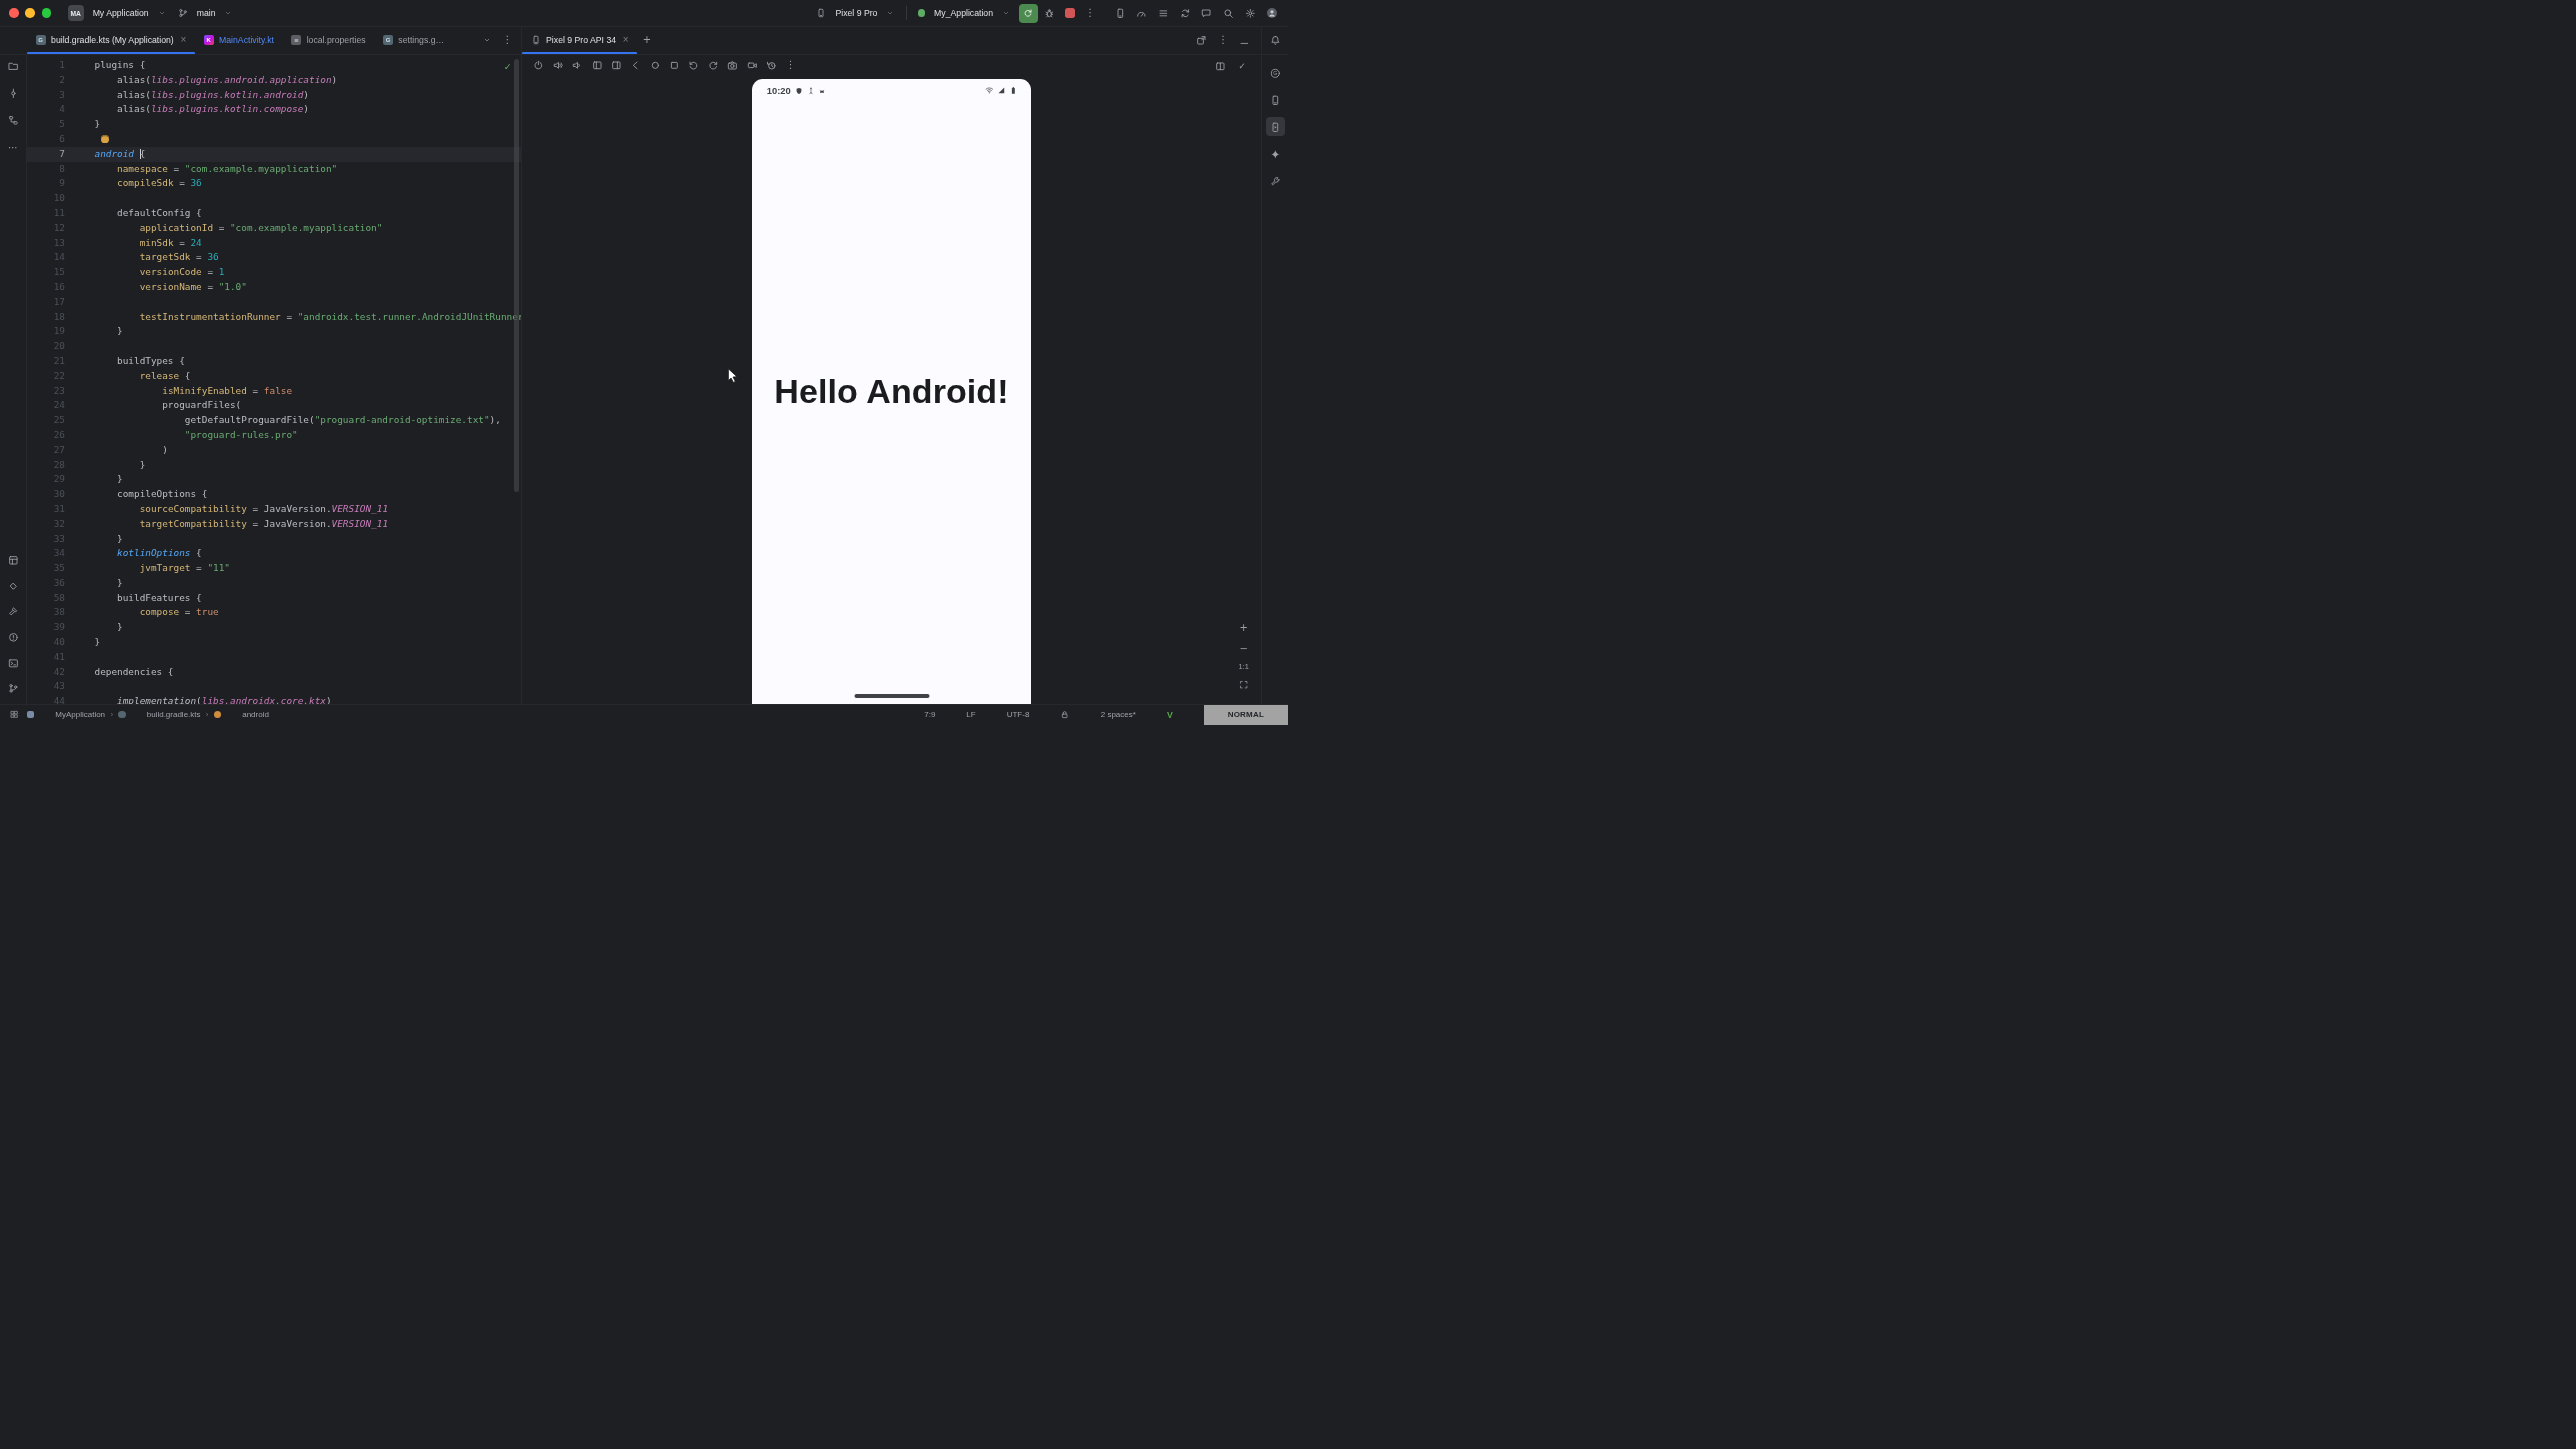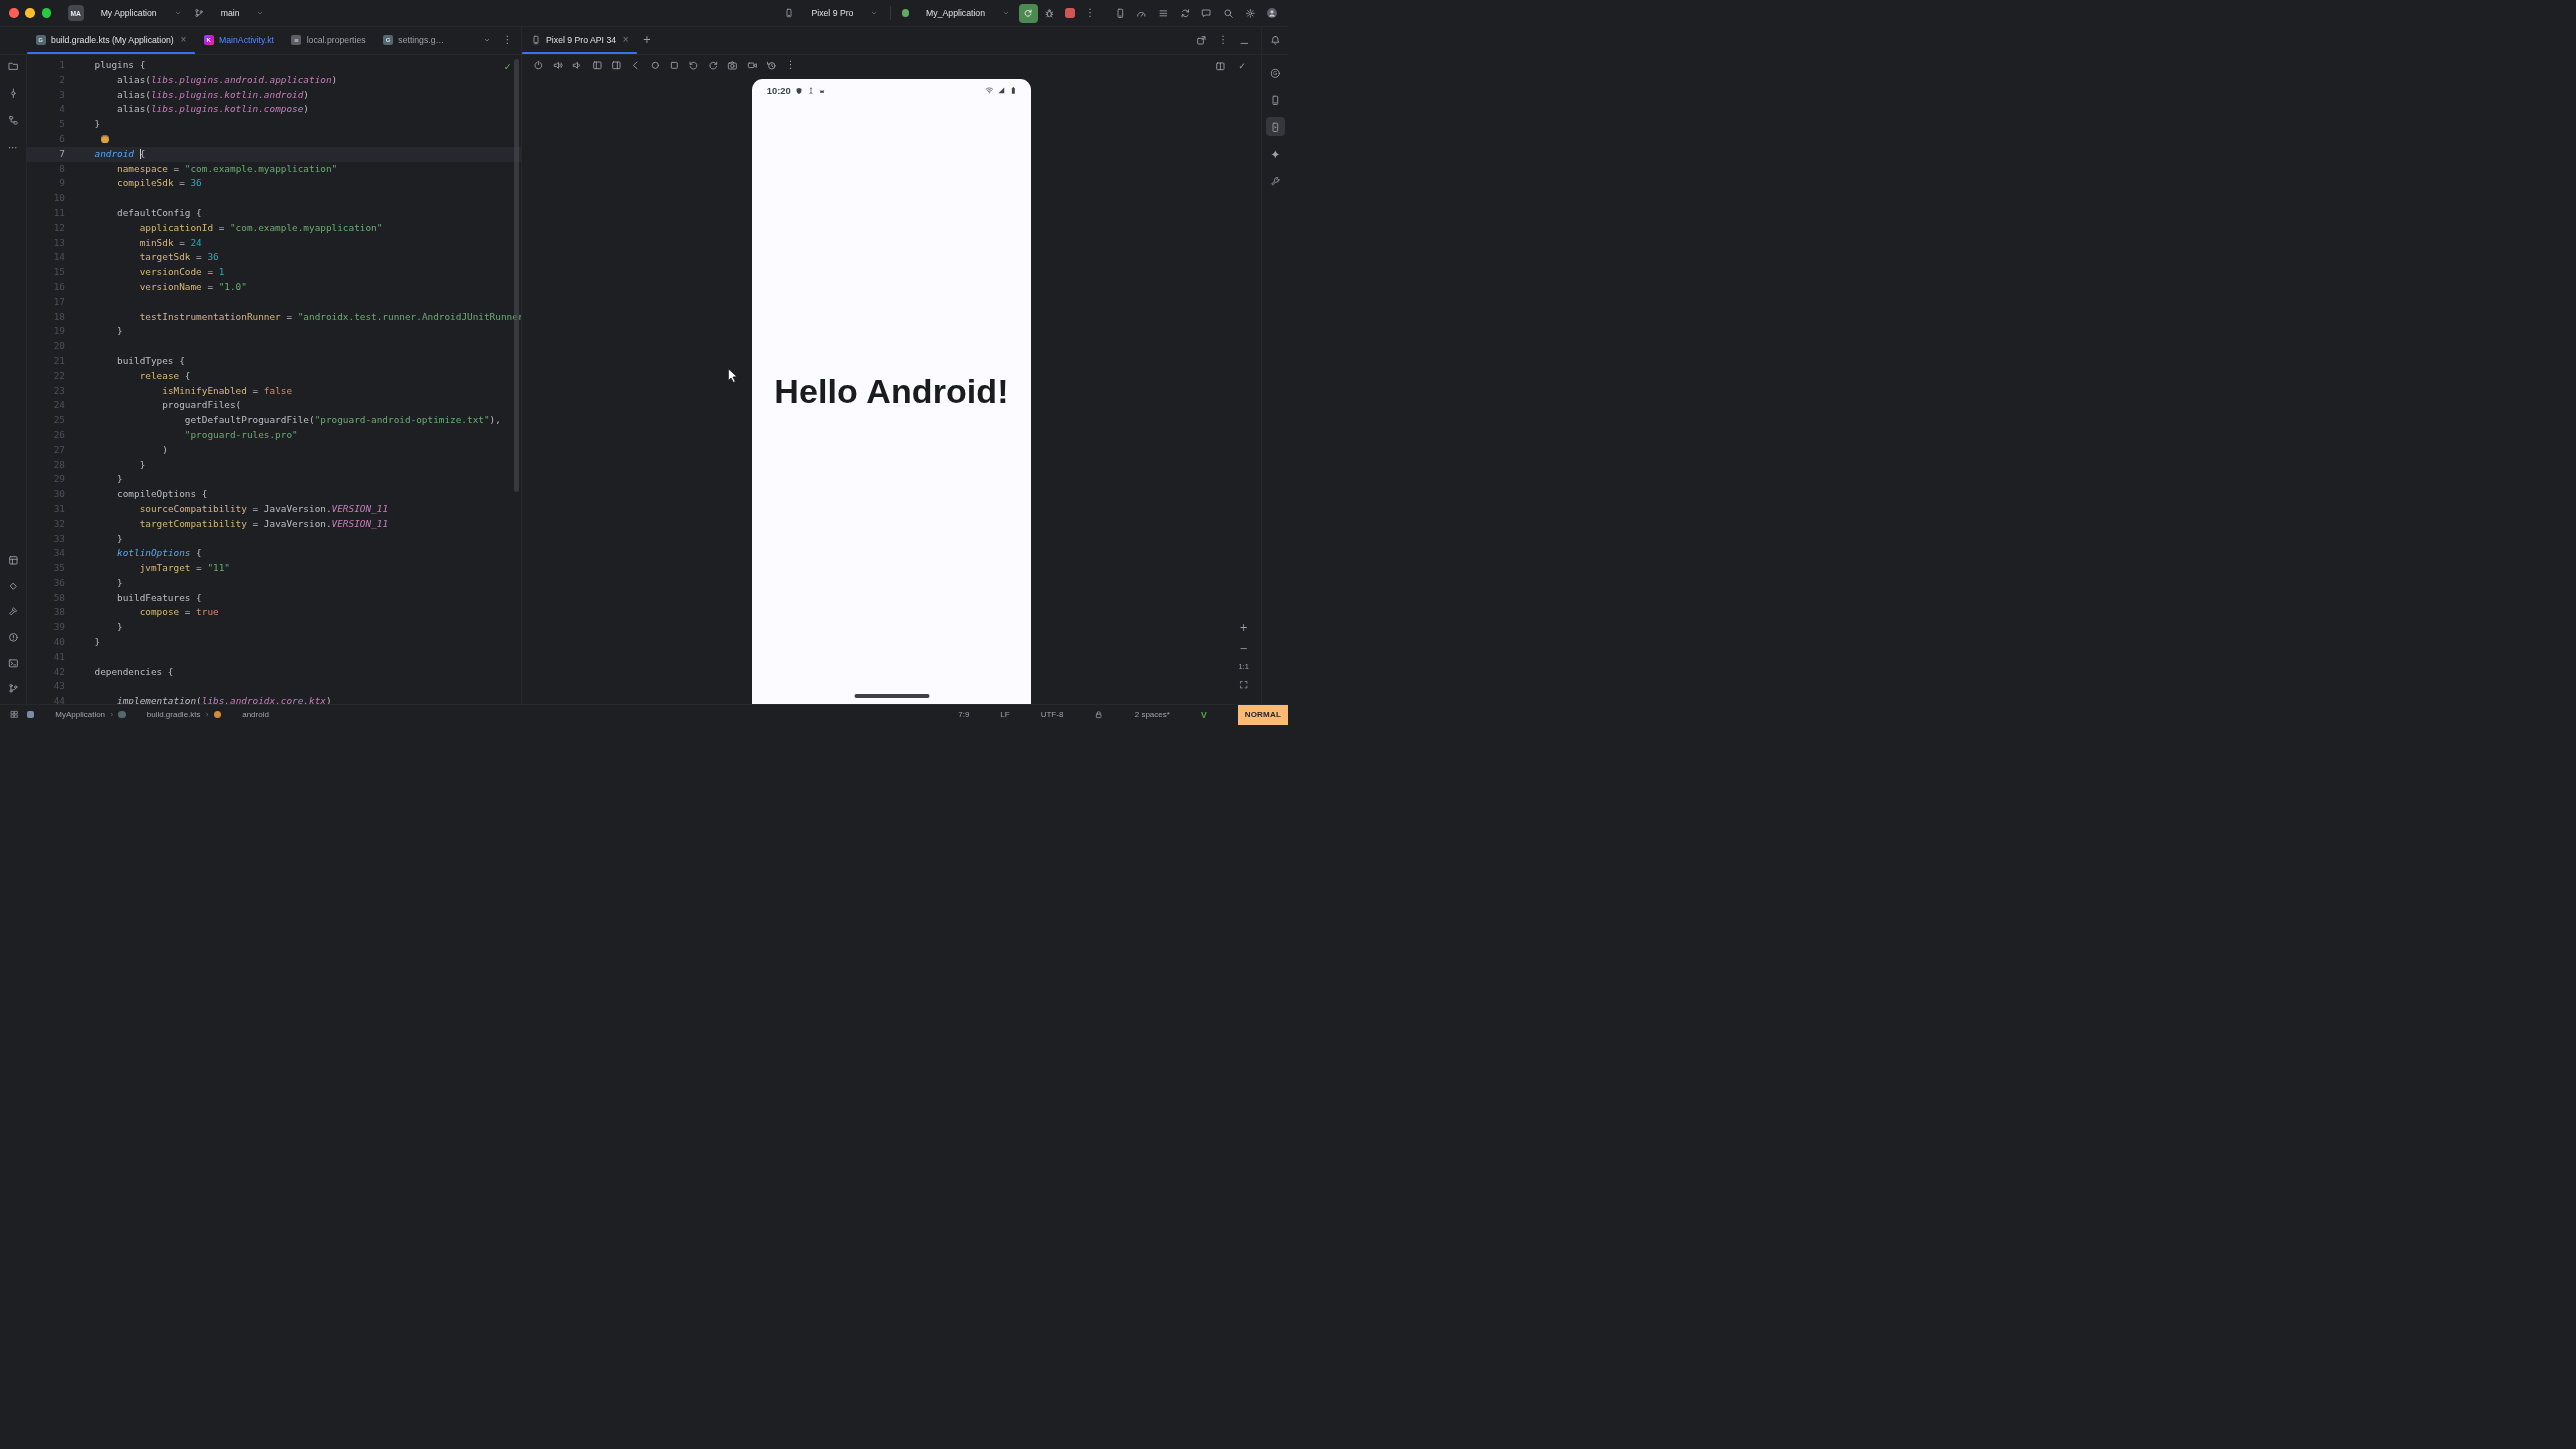--- a/index.html
+++ b/index.html
@@ -11,21 +11,21 @@
   body{background:var(--bg); color:var(--fg); font:8.7px "Liberation Sans","DejaVu Sans",sans-serif; position:relative;}
   .icon-btn{background:none;border:none;color:var(--dim);width:19px;height:19px;display:inline-flex;align-items:center;justify-content:center;border-radius:4px;cursor:default;flex:0 0 auto;}
   .tico{font-family:"DejaVu Sans",sans-serif;font-size:10px;line-height:1;color:inherit;}
   svg{display:block;}
 
   
   .titlebar{position:absolute;top:0;left:0;right:0;height:27px;display:flex;align-items:center;border-bottom:0.7px solid #27282b;background:var(--bg);z-index:5;}
   .traffic{display:flex;gap:6.7px;padding:0 10.7px 0 9.4px;}
   .dot{width:9.4px;height:9.4px;border-radius:50%;display:inline-block;}
   .dot.red{background:#ff5f57}.dot.yellow{background:#febc2e}.dot.green{background:#28c840}
-  .tb-group{display:flex;align-items:center;gap:17px;padding:0 6px;height:20px;border-radius:4px;color:#dfe1e5;}
+  .tb-group{display:flex;align-items:center;gap:9px;padding:0 6px;height:20px;border-radius:4px;color:#dfe1e5;}
   .app-badge{width:16px;height:16px;border-radius:4px;background:#44484d;color:#e8eaed;font-size:6.7px;font-weight:bold;display:flex;align-items:center;justify-content:center;}
   .chev{color:var(--dim2);display:inline-flex;}
   .ic{display:inline-flex;color:var(--dim);}
   .tb-label{white-space:nowrap;}
   .tb-right{margin-left:auto;display:flex;align-items:center;gap:1.3px;padding-right:6.7px;}
   .vsep{width:0.7px;height:13.4px;background:#35373b;margin:0 4px;}
   .run-dot{width:7.4px;height:7.4px;border-radius:50%;background:#5fad65;display:inline-block;}
   .rerun-btn{width:19px;height:19px;border:none;border-radius:4px;background:#4c8a50;color:#fff;display:inline-flex;align-items:center;justify-content:center;margin:0 1.3px;}
   .stop-glyph{width:10px;height:10px;border-radius:2.7px;background:#d35656;display:inline-block;}
   .tb-icons{display:flex;align-items:center;gap:2.7px;margin-left:9.4px;}
@@ -101,21 +101,21 @@
   .sb-left{display:flex;align-items:center;gap:5.4px;padding-left:6.7px;}
   .crumb{display:flex;align-items:center;gap:21px;color:#9ea2aa;}
   .crumb-sep{color:#6f7278;padding:0 1.3px;}
   .ci{width:7.4px;height:7.4px;border-radius:2px;display:inline-block;flex:0 0 auto;}
   .ci.module{background:#7a8ca5;}
   .ci.gradlec{background:#54666f;border-radius:50%;}
   .ci.androidb{background:#cf8e3d;border-radius:50%;}
   .sb-right{margin-left:auto;display:flex;align-items:center;gap:31px;height:100%;}
   .sb-item{white-space:nowrap;}
   .vim-v{color:#57a64a;font-weight:bold;font-size:8.7px;}
-  .vim-badge{height:100%;display:flex;align-items:center;padding:0 7px;background:#fdba74;color:#24262a;font-weight:bold;letter-spacing:0.2px;}
+  .vim-badge{height:100%;display:flex;align-items:center;padding:0 24px;background:#a3a3a3;color:#24262a;font-weight:bold;letter-spacing:0.2px;}
 
   
   .cursor{position:absolute;left:727px;top:368px;z-index:50;pointer-events:none;}
 </style>
 </head>
 <body>
 
 <header class="titlebar" data-name="titlebar">
   <div class="traffic" data-name="window-controls">
     <span class="dot red" data-name="close-window-button"></span>

